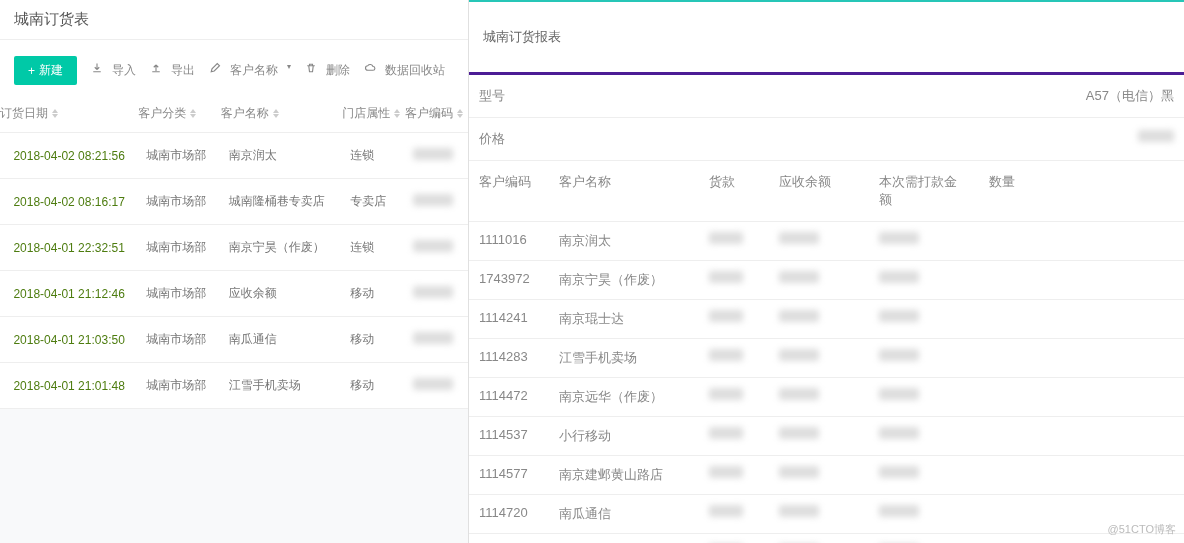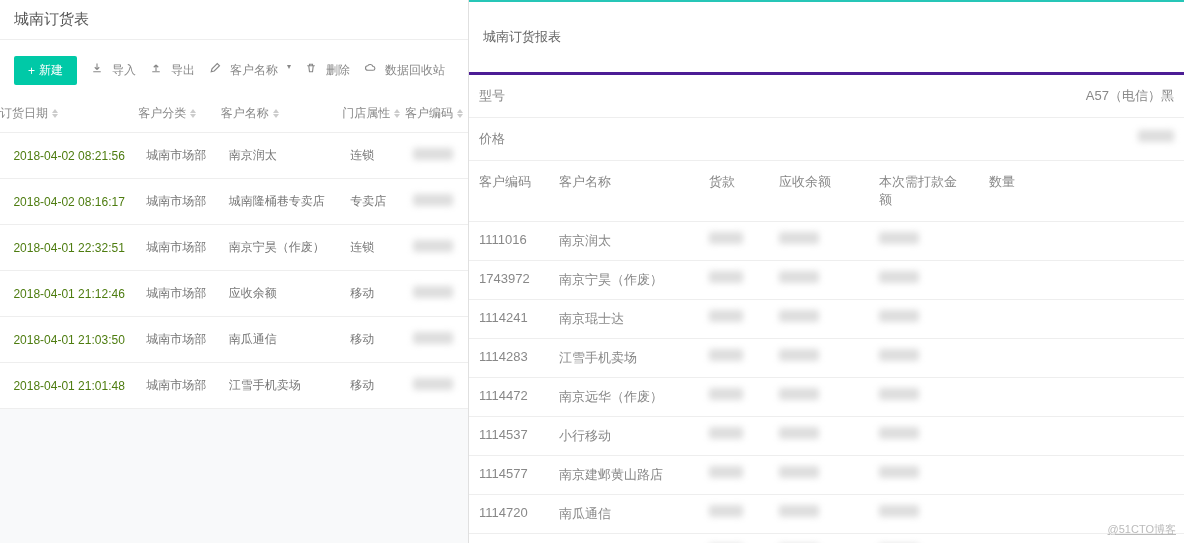--- a/index.html
+++ b/index.html
@@ -25,21 +25,21 @@
     .r-header { display: flex; border-bottom: 1px solid #eee; background: #fff; }
     .r-header .r-cell { color: #888; font-size: 13px; }
     .c1 { width: 80px; }
     .c2 { width: 150px; }
     .c3 { width: 70px; }
     .c4 { width: 100px; }
     .c5 { width: 110px; }
     .c6 { width: 60px; }
     .r-body .r-row { min-height: 36px; }
     .r-body .r-cell { padding: 10px 10px; }
-    .watermark { position: absolute; right: 8px; bottom: 6px; color: #bbb; font-size: 11px; text-decoration: underline; }
+    .watermark { position: absolute; right: 8px; bottom: 6px; color: #bbb; font-size: 11px; }
     .left-table-wrap { background: #fff; }
     .left-table-wrap .table td:first-child { color: #4d7c0f; text-align: center; }
     svg { stroke: currentColor; fill: none; stroke-width: 1.5; }
   </style>
 </head>
 <body>
 
 <div class="panel-left">
   <div class="title-bar">城南订货表</div>
 

